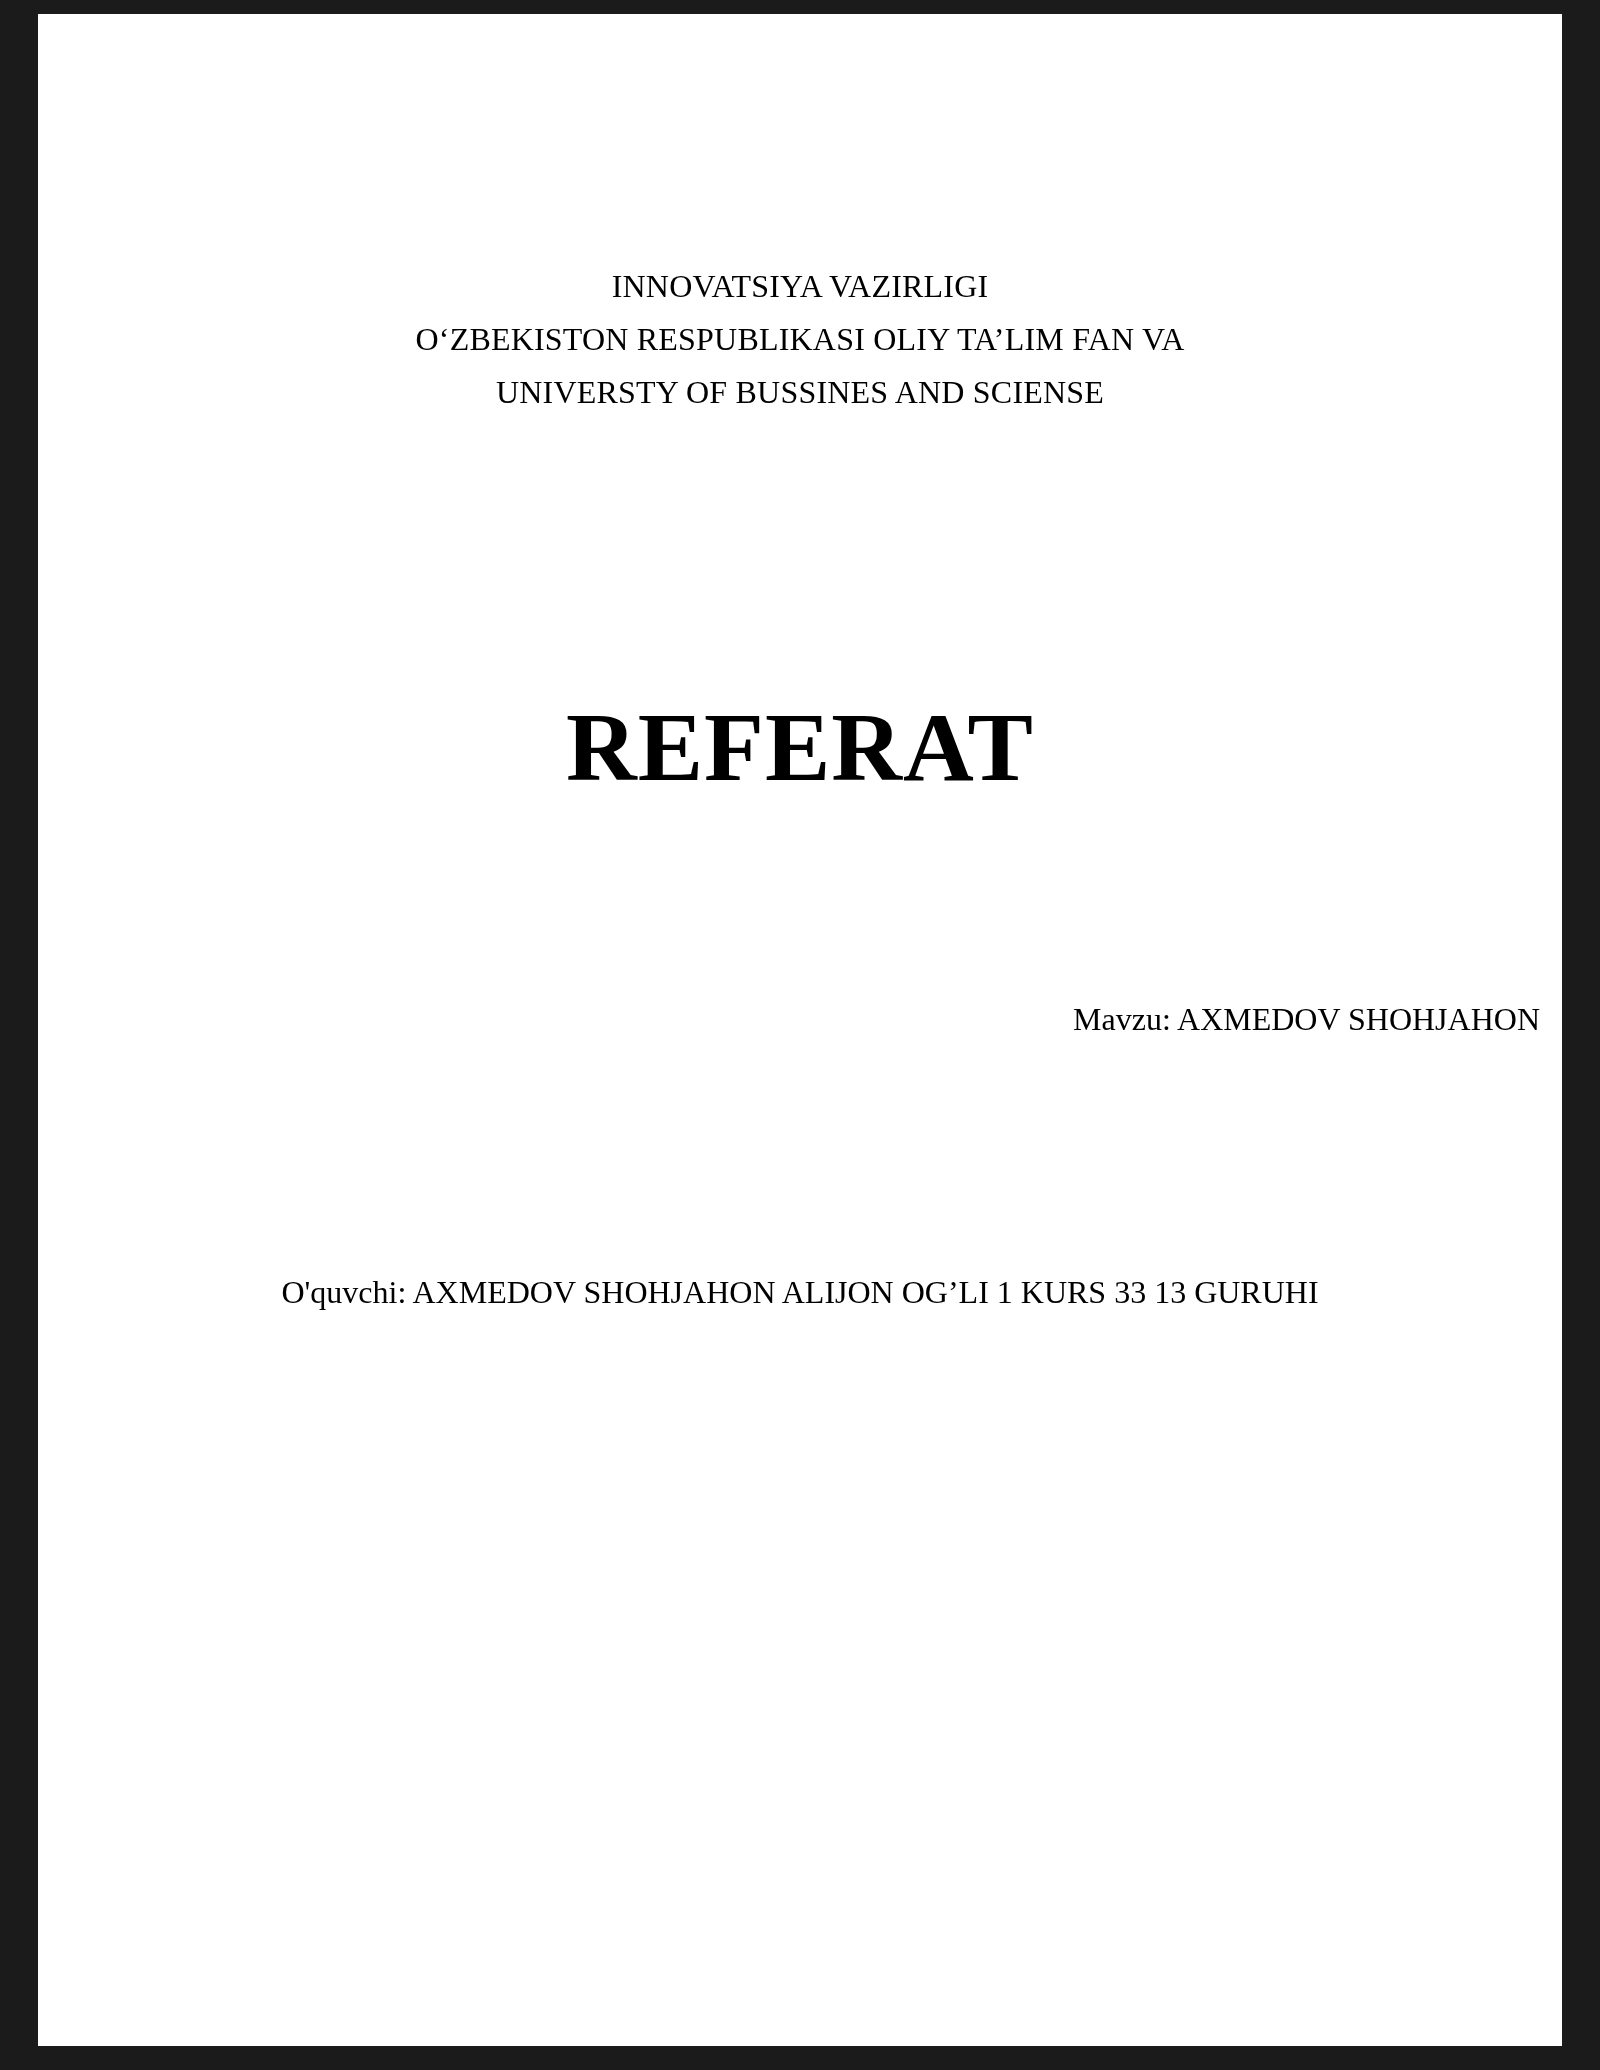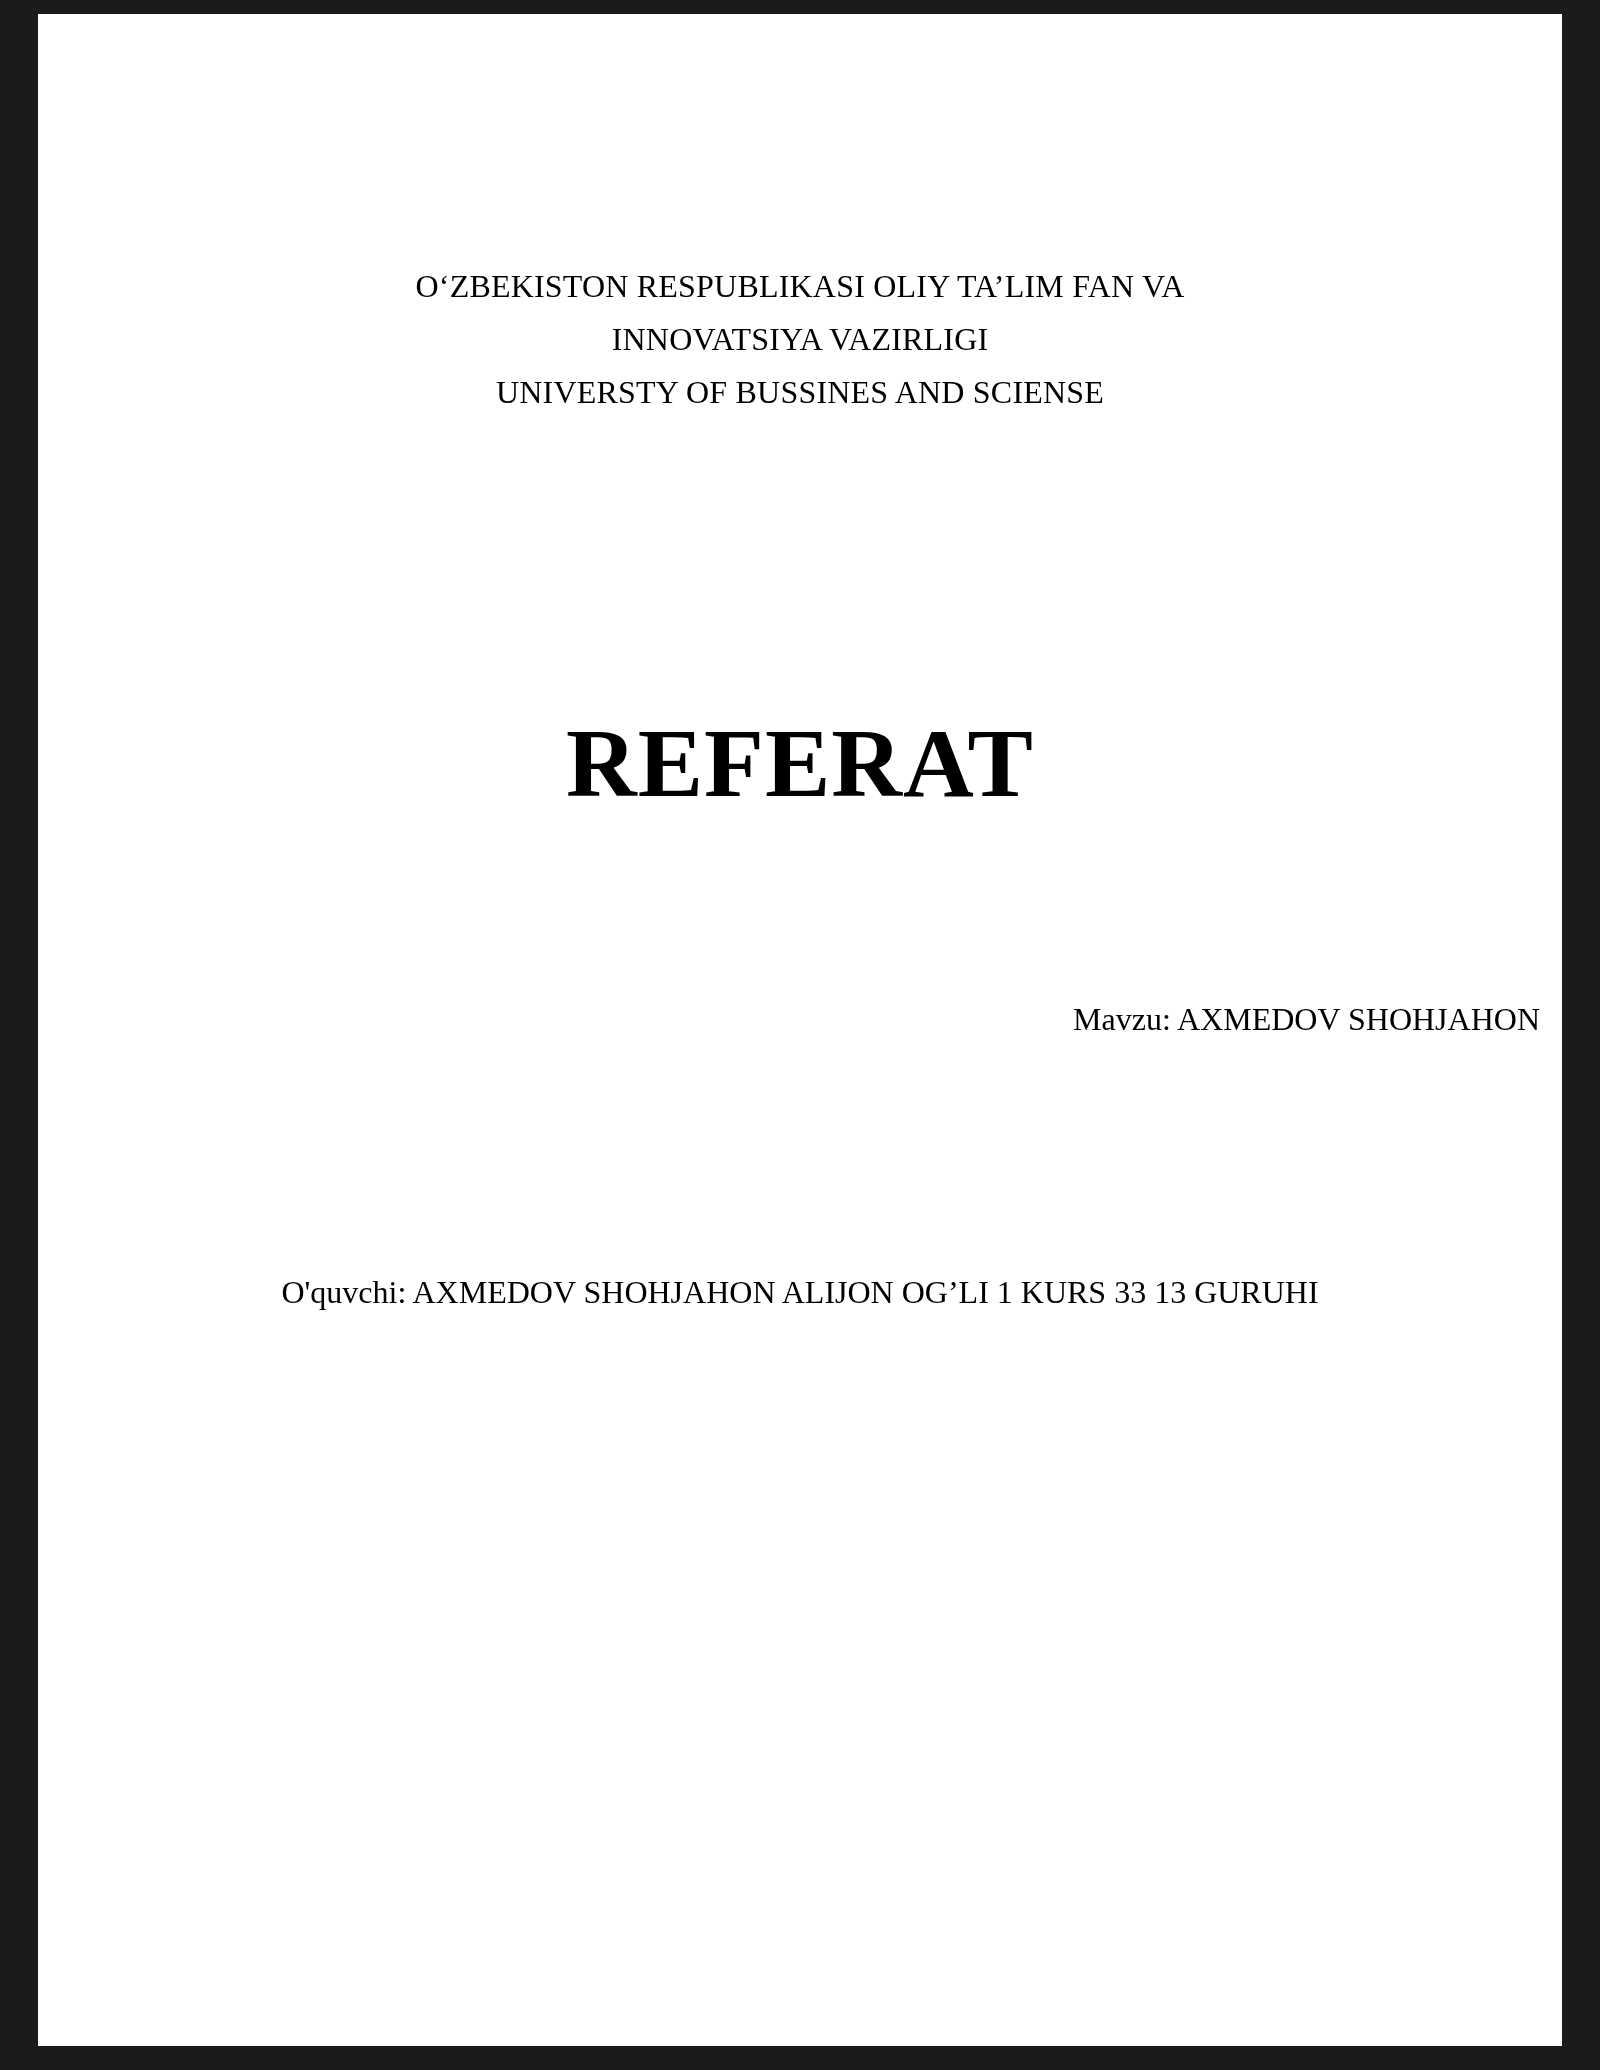--- a/index.html
+++ b/index.html
@@ -65,21 +65,20 @@
     left: 0;
     top: 650px;
     width: 1480px;
     text-align: center;
   }
   .doc-title {
     font-size: 98px;
     font-weight: bold;
     letter-spacing: 1px;
     line-height: 110px;
-    margin-top: 16px;
   }
   .subject-block {
     position: absolute;
     left: 0;
     top: 955px;
     width: 1480px;
     text-align: right;
   }
   .subject-line {
     font-size: 32px;
@@ -111,22 +110,22 @@
 </style>
 </head>
 <body>
 
 <div class="page-frame">
   <div class="page">
     <div class="page-inner">
       <div class="doc-body">
 
         <div class="heading-block">
+          <div class="heading-line">INNOVATSIYA VAZIRLIGI</div>
           <div class="heading-line">O‘ZBEKISTON RESPUBLIKASI OLIY TA’LIM FAN VA</div>
-          <div class="heading-line">INNOVATSIYA VAZIRLIGI</div>
           <div class="heading-line">UNIVERSTY OF BUSSINES AND SCIENSE</div>
         </div>
 
         <div class="title-block">
           <div class="doc-title">REFERAT</div>
         </div>
 
         <div class="subject-block">
           <div class="subject-line">Mavzu: AXMEDOV SHOHJAHON</div>
         </div>

